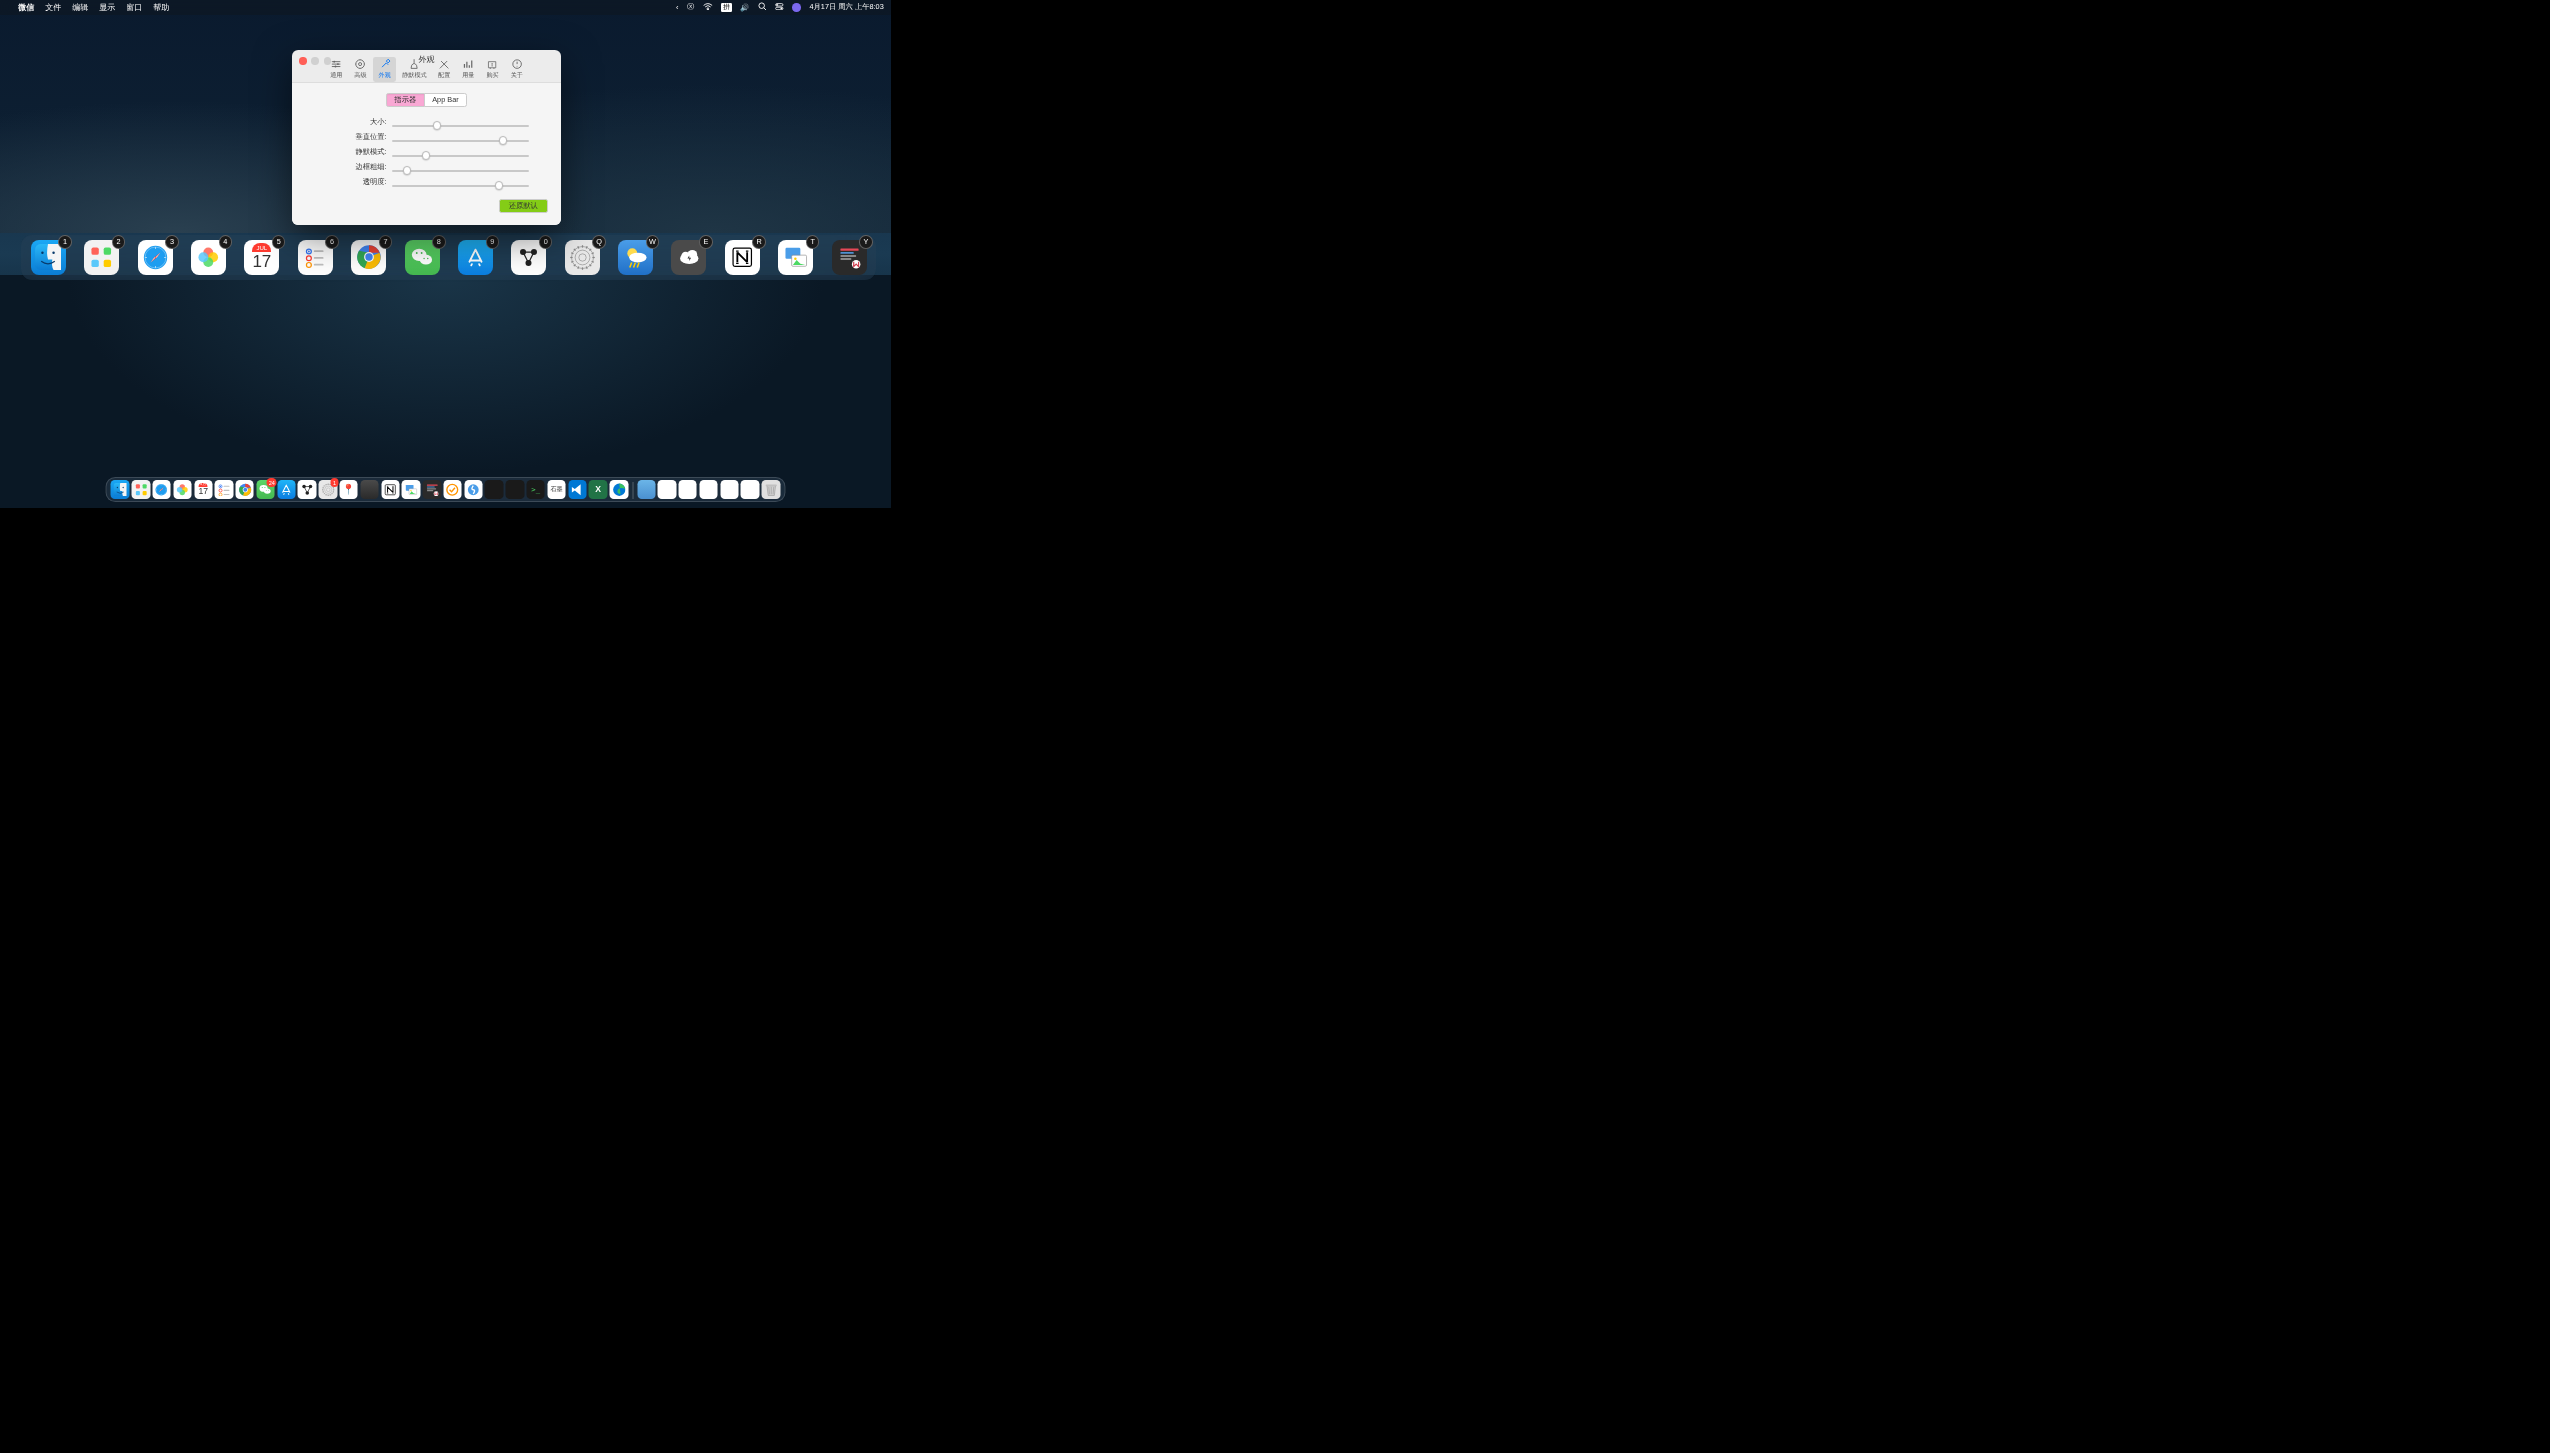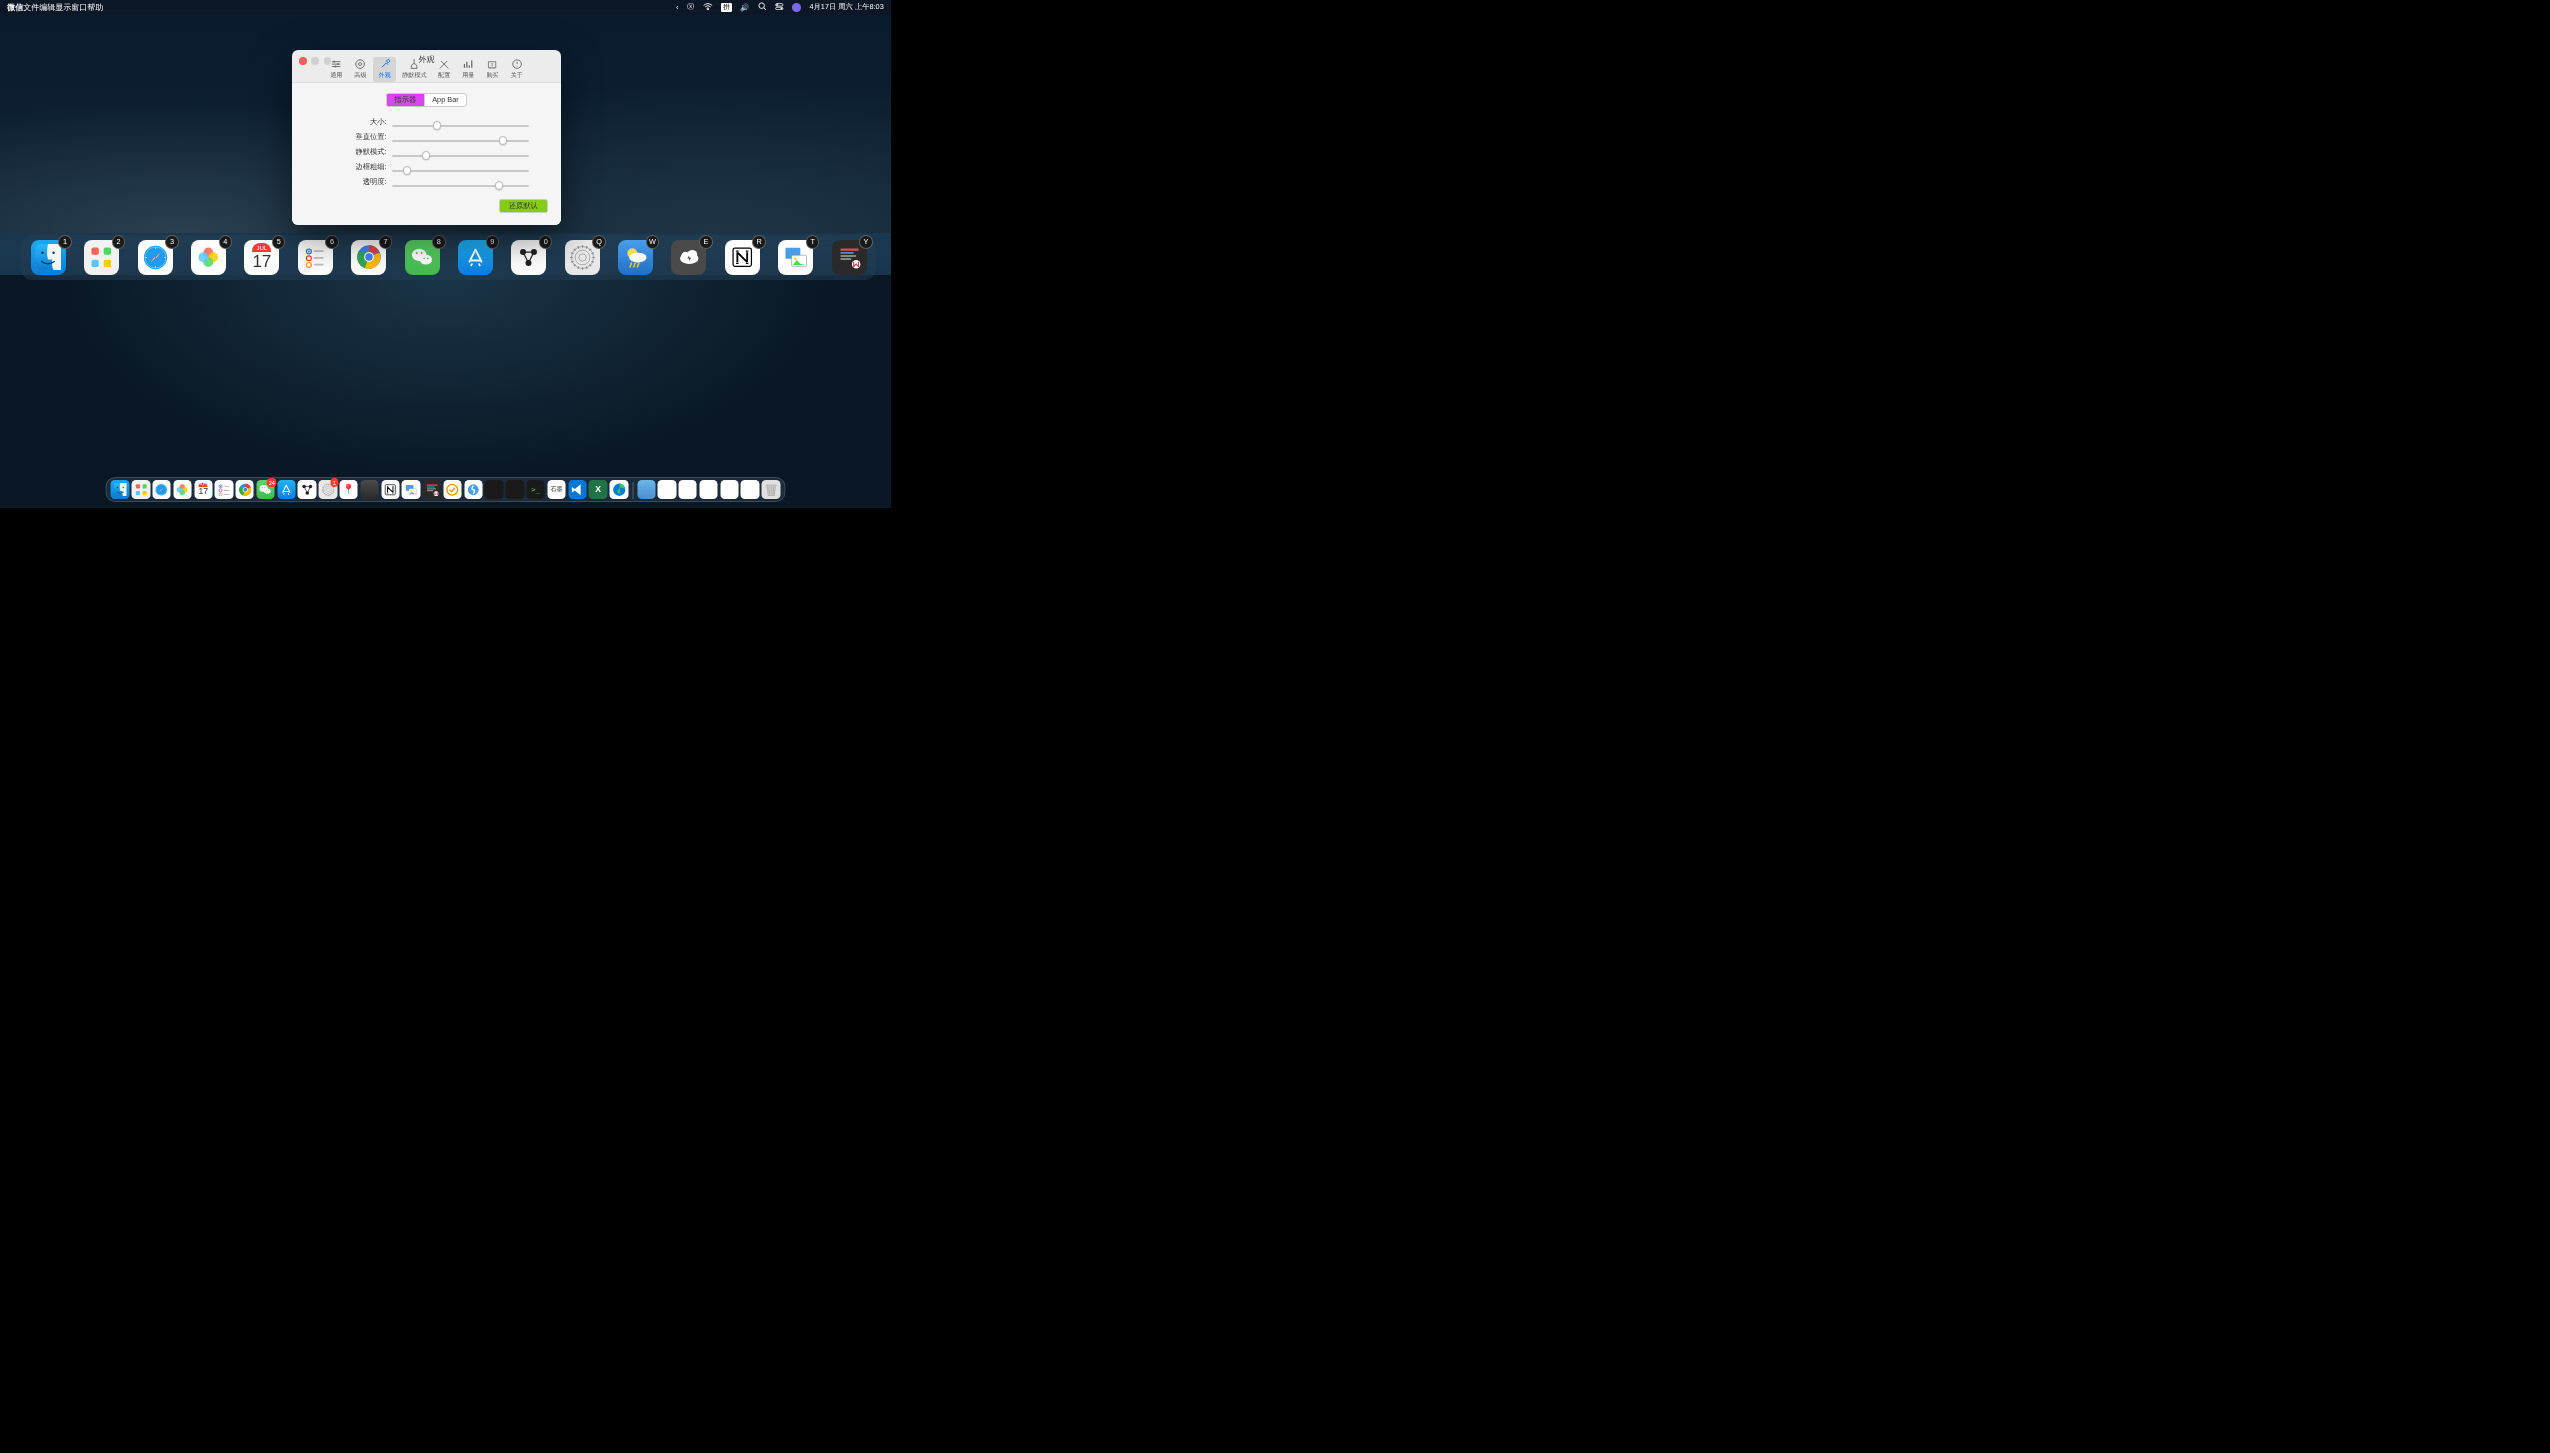--- a/index.html
+++ b/index.html
@@ -2,21 +2,21 @@
 <html style="font-size:9.8px"><head>
 <meta charset="utf-8">
 <style>
 *{margin:0;padding:0;box-sizing:border-box;font-family:-apple-system,"Helvetica Neue",sans-serif}
 body{width:891px;height:508px;background:#000;overflow:hidden;position:relative}
 .desktop{position:absolute;inset:0;background:linear-gradient(180deg,#0a1628 0%,#0d2438 15%,#163048 35%,#1a3a52 50%,#0f2638 65%,#081520 100%);overflow:hidden}
 .mtn{position:absolute;top:0;left:0;right:0;height:233px;background:radial-gradient(ellipse at 20% 100%,#2a4050 0%,transparent 40%),radial-gradient(ellipse at 80% 100%,#1f3545 0%,transparent 45%),linear-gradient(180deg,#0a1a2e 0%,#0f2335 100%)}
 .water{position:absolute;bottom:0;left:0;right:0;height:233px;background:radial-gradient(ellipse at 50% 0%,#1a3548 0%,#0a1825 60%),linear-gradient(180deg,#0f2535 0%,#051015 100%)}
 
 .menubar{position:absolute;top:0;left:0;right:0;height:14.7px;background:rgba(20,20,20,.3);backdrop-filter:blur(12.2px);display:flex;align-items:center;padding:0 7.3px;font-size:8px;color:#fff;z-index:100}
-.menubar-left{display:flex;align-items:center;}
+.menubar-left{display:flex;align-items:center;gap:11px}
 .menubar-right{margin-left:auto;display:flex;align-items:center;gap:8.6px;font-size:7.3px}
 .apple{font-size:9.2px}
 .mbi{cursor:default}
 
 .pref{position:absolute;left:292px;top:50px;width:269px;background:#ececec;border-radius:6.1px;box-shadow:0 12.2px 37px rgba(0,0,0,.5);z-index:50;overflow:hidden}
 .pref-tb{height:32px;display:flex;align-items:center;position:relative}
 .traffic{position:absolute;left:7.3px;top:7.3px;display:flex;gap:4.9px}
 .tdot{width:7.3px;height:7.3px;border-radius:50%}
 .tred{background:#ff5f57}
 .tyel{background:#d0d0d0}
@@ -28,21 +28,21 @@
 .ptab svg{width:12.2px;height:12.2px}
 .ptab span{font-size:6.1px;margin-top:0.6px;color:#555}
 .ptab.sel span{color:#0070f3}
 .ptab.sel svg{stroke:#0070f3;fill:none}
 
 .pref-body{background:#f5f5f5;padding:9.8px 13.5px 12.2px;border-top:0.6px solid #ddd}
 .seg{display:flex;justify-content:center;margin-bottom:9.8px}
 .seg-btn{font-size:7.3px;padding:1.2px 7.3px;background:#fff;border:0.6px solid #ccc;color:#333}
 .seg-btn:first-child{border-radius:2.4px 0 0 2.4px;margin-right:-0.6px}
 .seg-btn:last-child{border-radius:0 2.4px 2.4px 0}
-.seg-btn.act{background:#d946ef;box-shadow:inset 0 0.6px 1.2px rgba(0,0,0,.1)}
+.seg-btn.act{background:#f9a8d4;box-shadow:inset 0 0.6px 1.2px rgba(0,0,0,.1)}
 .srow{display:flex;align-items:flex-end;margin-bottom:4.9px}
 .slabel{width:86px;text-align:right;font-size:7.3px;color:#333;padding-right:4.9px}
 .strack{flex:1;height:1.8px;background:#c8c8c8;border-radius:1.2px;position:relative;margin-right:18.4px}
 .sthumb{position:absolute;width:8.6px;height:8.6px;background:#fff;border:0.6px solid #bbb;border-radius:50%;top:-3.7px;box-shadow:0 0.6px 1.2px rgba(0,0,0,.2)}
 .pref-footer{display:flex;justify-content:flex-end;margin-top:12.2px}
 .btn{font-size:7.3px;padding:1.2px 8.6px;background:#84cc16;border:0.6px solid #ccc;border-radius:2.4px;color:#333}
 
 .appbar{position:absolute;left:21px;top:235px;display:flex;gap:18.4px;align-items:center;padding:4.9px 9.8px;background:rgba(50,70,90,.25);backdrop-filter:blur(18.4px);border-radius:11px;z-index:40}
 .abitem{position:relative;width:35px;height:35px}
 .abicon{width:35px;height:35px;border-radius:8px;display:flex;align-items:center;justify-content:center;font-size:19.6px}

